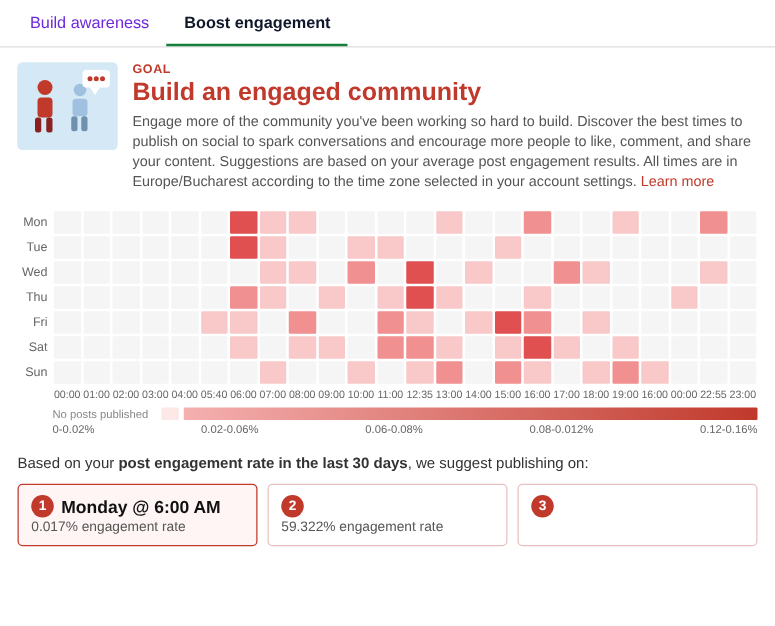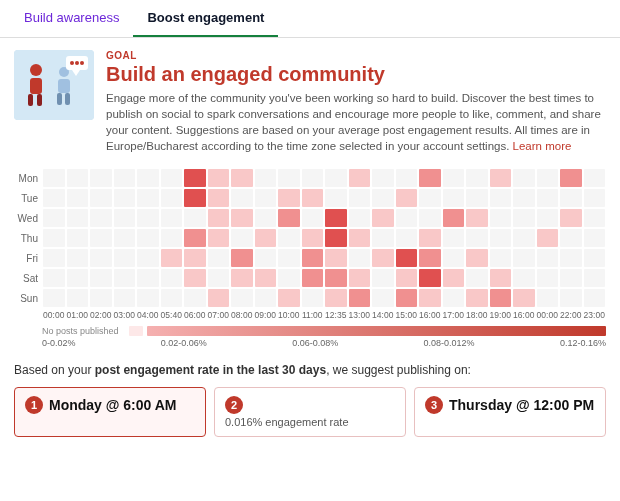--- a/index.html
+++ b/index.html
@@ -304,21 +304,21 @@
         <div class="heatmap-x-label">12:35</div>
         <div class="heatmap-x-label">13:00</div>
         <div class="heatmap-x-label">14:00</div>
         <div class="heatmap-x-label">15:00</div>
         <div class="heatmap-x-label">16:00</div>
         <div class="heatmap-x-label">17:00</div>
         <div class="heatmap-x-label">18:00</div>
         <div class="heatmap-x-label">19:00</div>
         <div class="heatmap-x-label">16:00</div>
         <div class="heatmap-x-label">00:00</div>
-        <div class="heatmap-x-label">22:00</div>
+        <div class="heatmap-x-label">22:55</div>
         <div class="heatmap-x-label">23:00</div>
       </div>
 
     <div style="margin-left:28px; margin-top:6px; display:flex; align-items:center; gap:10px;">
       <span style="font-size:9px; color:#888;">No posts published</span>
       <div style="display:flex; align-items:center; gap:4px; flex:1;">
         <div style="width:14px;height:10px;background:#fde8e8;border-radius:1px;"></div>
         <div style="flex:1;height:10px;background:linear-gradient(to right,#f5b0b0,#c0392b);border-radius:1px;"></div>
       </div>
     </div>
@@ -334,30 +334,30 @@
   <div class="best-times">
     <div class="best-times-desc">
       <span>Based on your </span><strong><span>post engagement rate in the last 30 days</span></strong><span>, we suggest publishing on:</span>
     </div>
     <div class="suggestions-grid" id="engagement-cards">
         <div class="suggestion-card highlight">
     <div class="card-rank">
       <div class="rank-badge">1</div>
       <div class="card-time">Monday @ 6:00 AM</div>
     </div>
+    <div class="card-rate">0.017% engagement rate</div>
   </div>
         <div class="suggestion-card">
     <div class="card-rank">
       <div class="rank-badge">2</div>
     </div>
-    <div class="card-rate">0.016% engagement rate</div>
+    <div class="card-rate">59.322% engagement rate</div>
   </div>
         <div class="suggestion-card">
     <div class="card-rank">
       <div class="rank-badge">3</div>
-      <div class="card-time">Thursday @ 12:00 PM</div>
     </div>
   </div>
       </div>
 
   </div>
 
 </div>
 
 </body></html>

